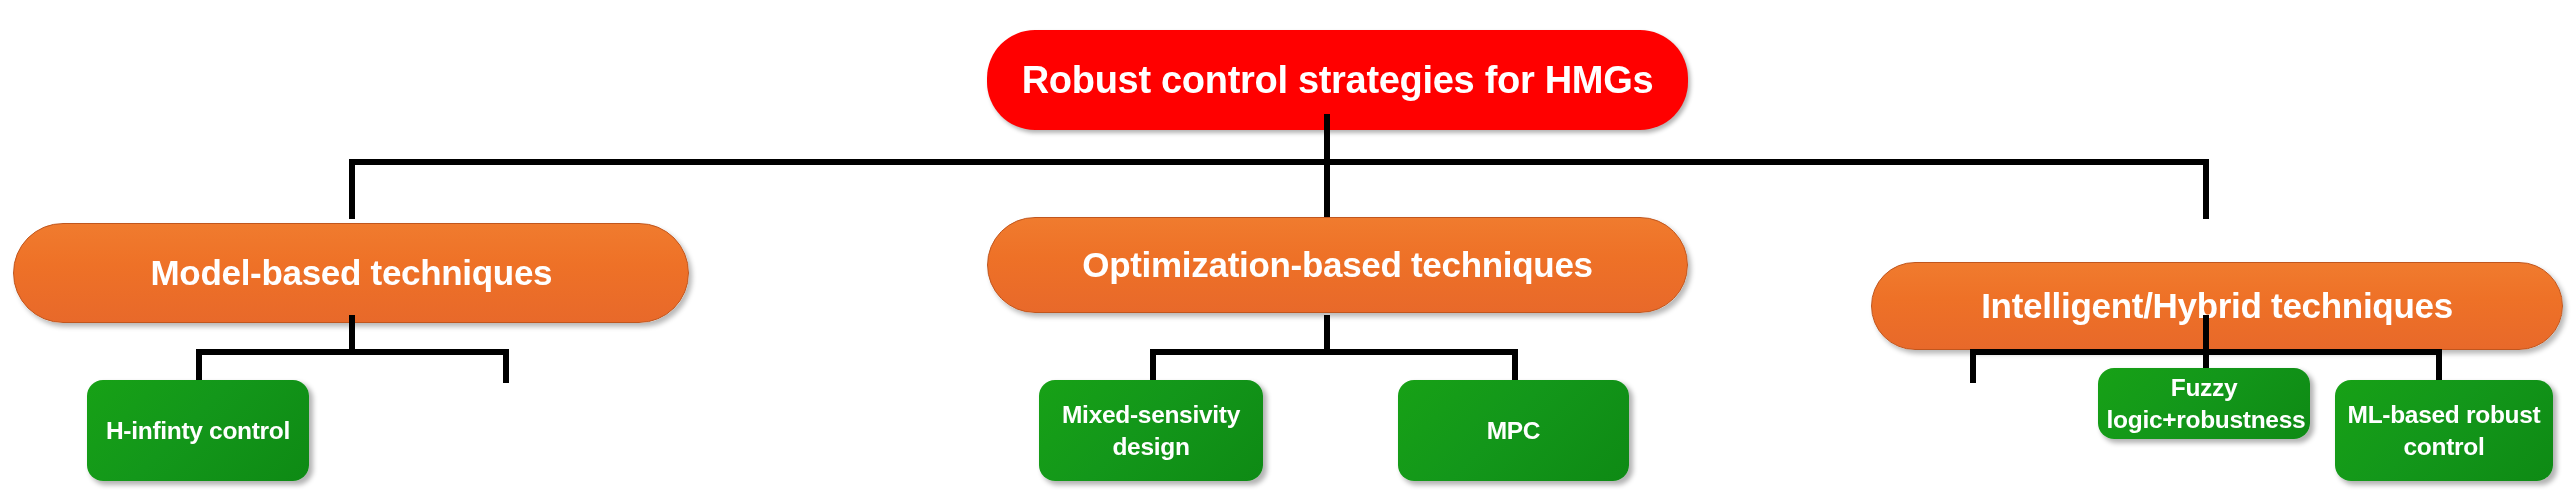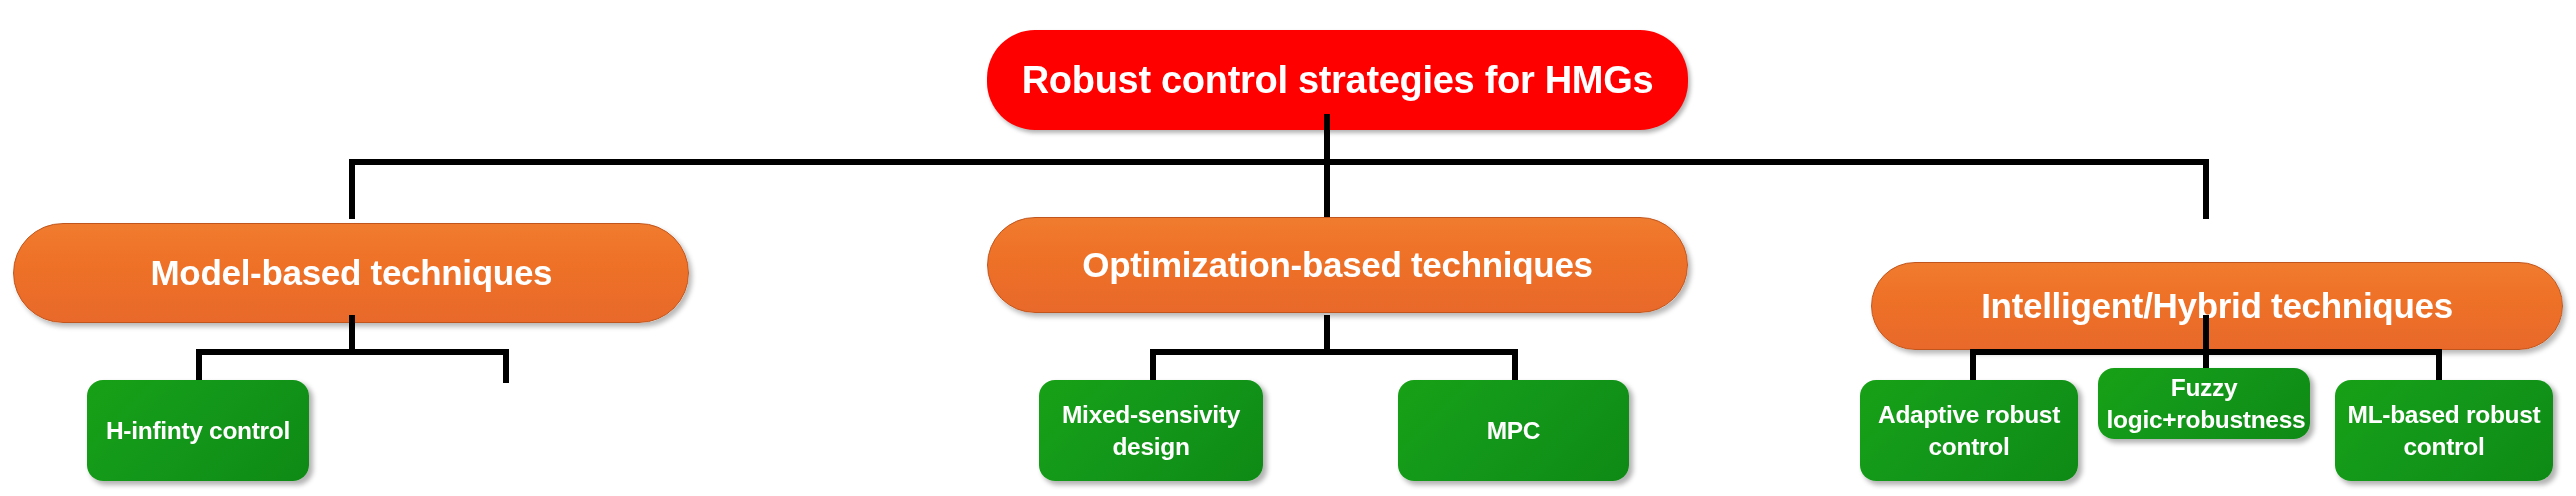--- a/index.html
+++ b/index.html
@@ -91,23 +91,20 @@
 
   <div class="node cat" style="left:1871px;top:217px;width:692px;height:88px;margin-top:45px;">
     <span class="lbl">Intelligent/Hybrid techniques</span>
   </div>
   <div class="line vline" style="left:2203px;top:315px;height:38px;"></div>
   <div class="line hline" style="left:1970px;top:349px;width:472px;"></div>
   <div class="line vline" style="left:1970px;top:349px;height:34px;"></div>
   <div class="line vline" style="left:2203px;top:349px;height:34px;"></div>
   <div class="line vline" style="left:2436px;top:349px;height:34px;"></div>
 
-  <div class="node leaf" style="left:1860px;top:380px;width:218px;height:101px;">
-    <span class="lbl">Adaptive robust control</span>
-  </div>
   <div class="node leaf" style="left:2098px;top:368px;width:212px;height:71px;">
     <span class="lbl">Fuzzy logic+robustness</span>
   </div>
   <div class="node leaf" style="left:2335px;top:380px;width:218px;height:101px;">
     <span class="lbl">ML-based robust control</span>
   </div>
 
 </div>
 
 

